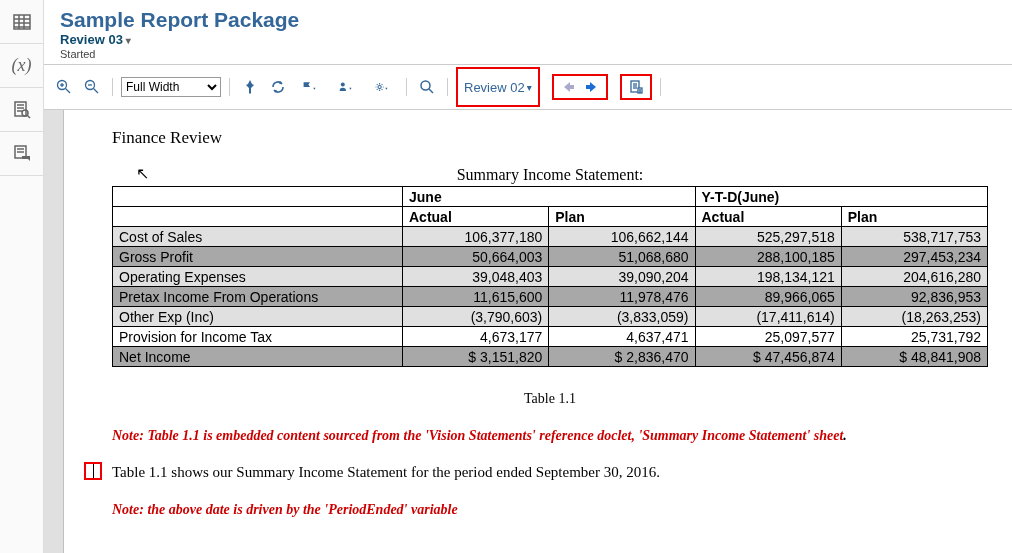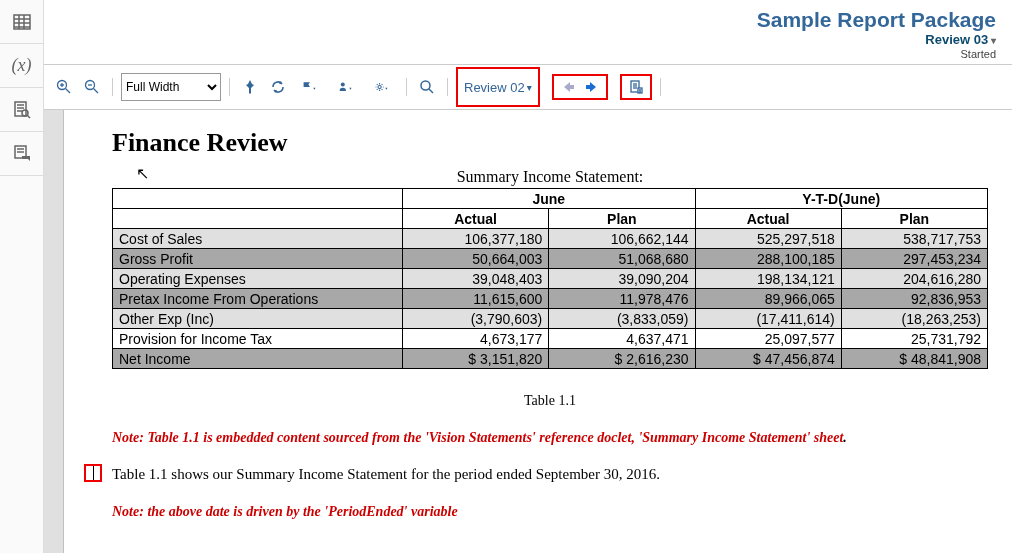--- a/index.html
+++ b/index.html
@@ -7,53 +7,53 @@
     
     
     .left-sidebar { width: 44px; background: #fafafa; border-right: 1px solid #ddd; display: flex; flex-direction: column; }
     .sidebar-btn { height: 44px; display: flex; align-items: center; justify-content: center; border-bottom: 1px solid #ddd; color: #666; cursor: pointer; }
     .sidebar-btn svg { width: 20px; height: 20px; }
     
     
     .main { flex: 1; display: flex; flex-direction: column; }
     
     
-    .header { padding: 8px 16px 4px; text-align: right; }
+    .header { padding: 8px 16px 4px; }
     .header-title { font-size: 21px; font-weight: bold; color: #336699; }
     .header-subtitle { font-size: 13px; font-weight: bold; color: #0c4a6e; display: inline-block; }
     .header-subtitle::after { content: ' ▾'; font-size: 10px; color: #666; }
     .header-status { font-size: 11px; color: #444; margin-top: 1px; }
     
     
     .toolbar { display: flex; align-items: center; padding: 2px 8px; border-top: 1px solid #ccc; border-bottom: 1px solid #ccc; gap: 4px; color: #336699; }
     .toolbar .sep { width: 1px; height: 18px; background: #ccc; margin: 0 4px; }
     .tb-btn { display: flex; align-items: center; justify-content: center; width: 24px; height: 22px; cursor: pointer; }
     .tb-btn.drop { width: 32px; }
     .tb-btn svg { width: 16px; height: 16px; }
-    .tb-select { font-size: 12px; height: 28px; width: 100px; border: 1px solid #999; background: #fff; }
+    .tb-select { font-size: 12px; height: 20px; width: 100px; border: 1px solid #999; background: #fff; }
     .tb-review { color: #336699; font-size: 13px; padding: 0 4px; display: flex; align-items: center; height: 36px; cursor: pointer; }
     .tb-review::after { content: ' ▾'; font-size: 10px; margin-left: 2px; }
     .redbox { border: 2px solid #e00; padding: 0 2px; }
     .arrow-btn svg { width: 16px; height: 16px; }
     .arrow-left { color: #aac; }
     .arrow-right { color: #1b6dd6; }
     
     
     .doc-wrapper { flex: 1; display: flex; overflow: hidden; }
     .doc-margin { width: 20px; background: #e0e0e0; border-right: 1px solid #c0c0c0; }
     .doc-content { flex: 1; padding: 18px 24px 12px 48px; overflow-y: auto; background: #fff; position: relative; }
     
-    .doc-heading { font-family: 'Times New Roman', serif; font-size: 26px; font-weight: bold; margin-bottom: 10px; }
+    .doc-heading { font-family: 'Times New Roman', serif; font-size: 17px; font-weight: normal; margin-bottom: 18px; }
     .cursor-arrow { position: absolute; top: 54px; left: 72px; font-size: 16px; color: #000; }
     
     
     .table-title { text-align: center; font-family: 'Times New Roman', serif; font-size: 16px; margin-bottom: 2px; }
     table.income { border-collapse: collapse; width: 100%; table-layout: fixed; font-size: 14px; }
     table.income th, table.income td { border: 1px solid #000; padding: 1px 6px; height: 20px; }
-    table.income thead th { text-align: center; font-weight: bold; background: #fff; }
+    table.income thead th { text-align: left; font-weight: bold; background: #fff; }
     table.income .rowlabel { text-align: left; width: 290px; }
     table.income td.num { text-align: right; font-variant-numeric: tabular-nums; }
     tr.shade-dark td { background: #a8a8a8; }
     tr.shade-light td { background: #e0e0e0; }
     tr.shade-white td { background: #fff; }
     
     .caption { text-align: center; font-family: 'Times New Roman', serif; font-size: 14px; margin-top: 24px; }
     .note { color: #cc0000; font-style: italic; font-weight: bold; font-size: 14px; font-family: 'Times New Roman', serif; margin-top: 20px; line-height: 1.35; }
     .note .black { color: #000; font-style: italic; }
     
@@ -269,21 +269,21 @@
             <tr class="shade-white">
               <td class="rowlabel">Provision for Income Tax</td>
               <td class="num">4,673,177</td>
               <td class="num">4,637,471</td>
               <td class="num">25,097,577</td>
               <td class="num">25,731,792</td>
             </tr>
             <tr class="shade-dark">
               <td class="rowlabel">Net Income</td>
               <td class="num">$  3,151,820</td>
-              <td class="num">$  2,616,230</td>
+              <td class="num">$  2,836,470</td>
               <td class="num">$ 47,456,874</td>
               <td class="num">$ 48,841,908</td>
             </tr>
           </tbody>
       </table>
 
       <div class="caption">Table 1.1</div>
       <div class="note"><span>Note: Table 1.1 is embedded content sourced from the 'Vision Statements' reference doclet, 'Summary Income Statement' sheet</span><span class="black">.</span></div>
 
       <div class="para-wrap">

